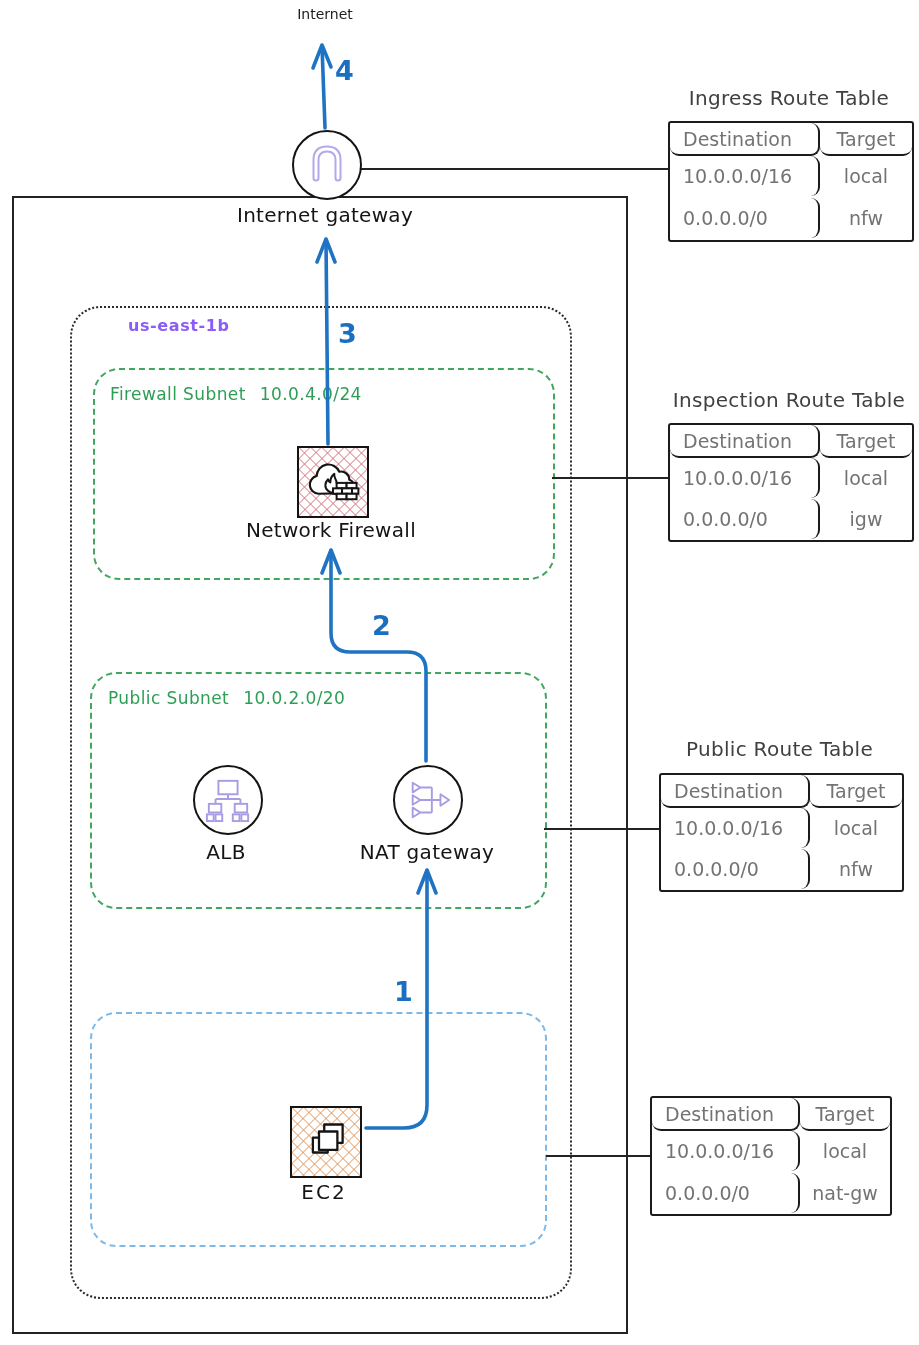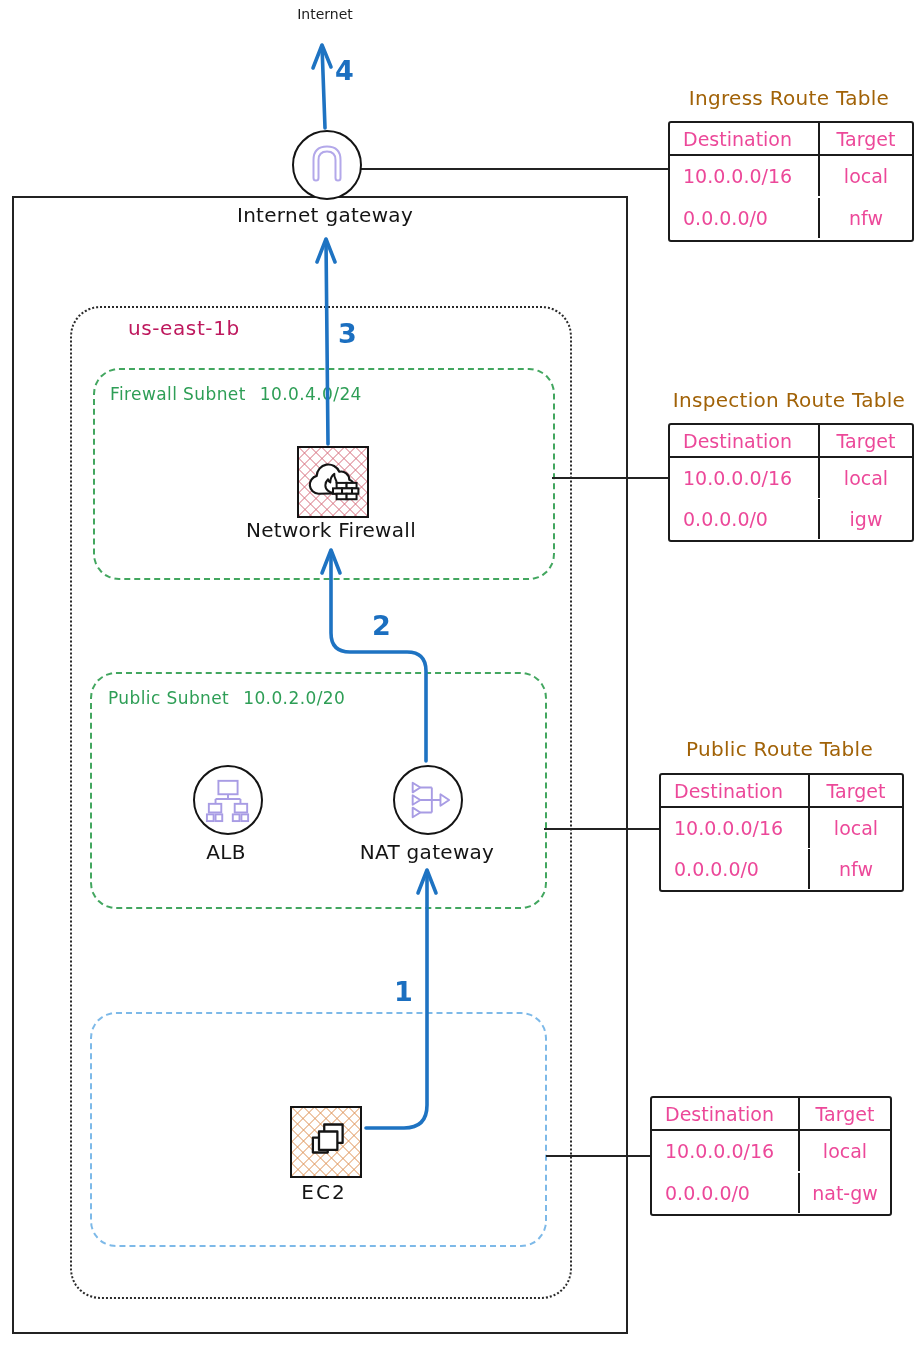--- a/index.html
+++ b/index.html
@@ -13,44 +13,44 @@
   .az-box{left:70px;top:306px;width:498px;height:989px;border:2.5px dotted #2a2a2a;border-radius:30px;z-index:1;}
   .subnet{border-radius:26px;z-index:1;}
   .subnet.green{border:2.5px dashed #42a65f;}
   .subnet.blue{border:2.5px dashed #7db9e8;}
   .sn-firewall{left:93px;top:368px;width:458px;height:208px;}
   .sn-public{left:90px;top:672px;width:453px;height:233px;}
   .sn-private{left:90px;top:1012px;width:453px;height:231px;}
   .subnet-label{display:flex;gap:14px;font-size:17px;letter-spacing:.4px;white-space:nowrap;z-index:2;}
   .subnet-label.green{color:#2e9e56;}
   .subnet-label.blue{color:#3a7fc1;}
-  .az-label{left:128px;top:316px;font-size:20px;color:#be185d;letter-spacing:.6px;z-index:2;}
+  .az-label{left:128px;top:316px;font-size:16px;color:#8b5cf6;letter-spacing:.6px;z-index:2;font-weight:bold;}
   
   .node-label{font-size:20px;color:#141414;text-align:center;letter-spacing:.3px;z-index:6;}
   .top-label{left:240px;top:6px;width:170px;text-align:center;font-size:14px;z-index:6;}
   .step-num{font-size:27px;font-weight:bold;color:#1b6fc0;z-index:7;}
   
   .circle-node{width:66px;height:66px;border:2.6px solid #141414;border-radius:50%;
     background:#fff;display:flex;align-items:center;justify-content:center;z-index:6;}
   .square-node{width:68px;height:68px;border:2.4px solid #141414;background:#fff;
     display:flex;align-items:center;justify-content:center;z-index:6;}
   .hatch-red{background-color:#fff;background-image:
     repeating-linear-gradient(45deg,rgba(214,110,125,.5) 0 1.4px,transparent 1.4px 8px),
     repeating-linear-gradient(-45deg,rgba(214,110,125,.5) 0 1.4px,transparent 1.4px 8px);}
   .hatch-orange{background-color:#fff;background-image:
     repeating-linear-gradient(45deg,rgba(222,146,85,.5) 0 1.4px,transparent 1.4px 8px),
     repeating-linear-gradient(-45deg,rgba(222,146,85,.5) 0 1.4px,transparent 1.4px 8px);}
   
   .hline{height:2.4px;background:#232323;z-index:4;}
   .flow-layer{left:0;top:0;width:919px;height:1345px;z-index:5;pointer-events:none;}
   
-  .rt-title{font-size:20px;color:#a16207;text-align:center;letter-spacing:.3px;z-index:2;white-space:nowrap;}
+  .rt-title{font-size:20px;color:#404040;text-align:center;letter-spacing:.3px;z-index:2;white-space:nowrap;}
   .rt{background:#fff;border:2.4px solid #1b1b1b;border-radius:3px;display:grid;z-index:2;}
   .rt{grid-template-rows:33px 1fr;}
-  .rt .cell{display:flex;align-items:center;font-size:19px;color:#ec4899;}
+  .rt .cell{display:flex;align-items:center;font-size:19px;color:#737373;border-radius:9px;}
   .rt .hdr{border-bottom:2.2px solid #1b1b1b;}
   .rt .dest{padding-left:13px;border-right:2.2px solid #1b1b1b;}
   .rt .tgt{justify-content:center;}
   .rt .body{display:grid;grid-template-rows:1fr 1fr;padding-top:0;}
   .rt .body .cell{height:40px;}
 </style>
 </head>
 <body>
 
 <div class="canvas">

